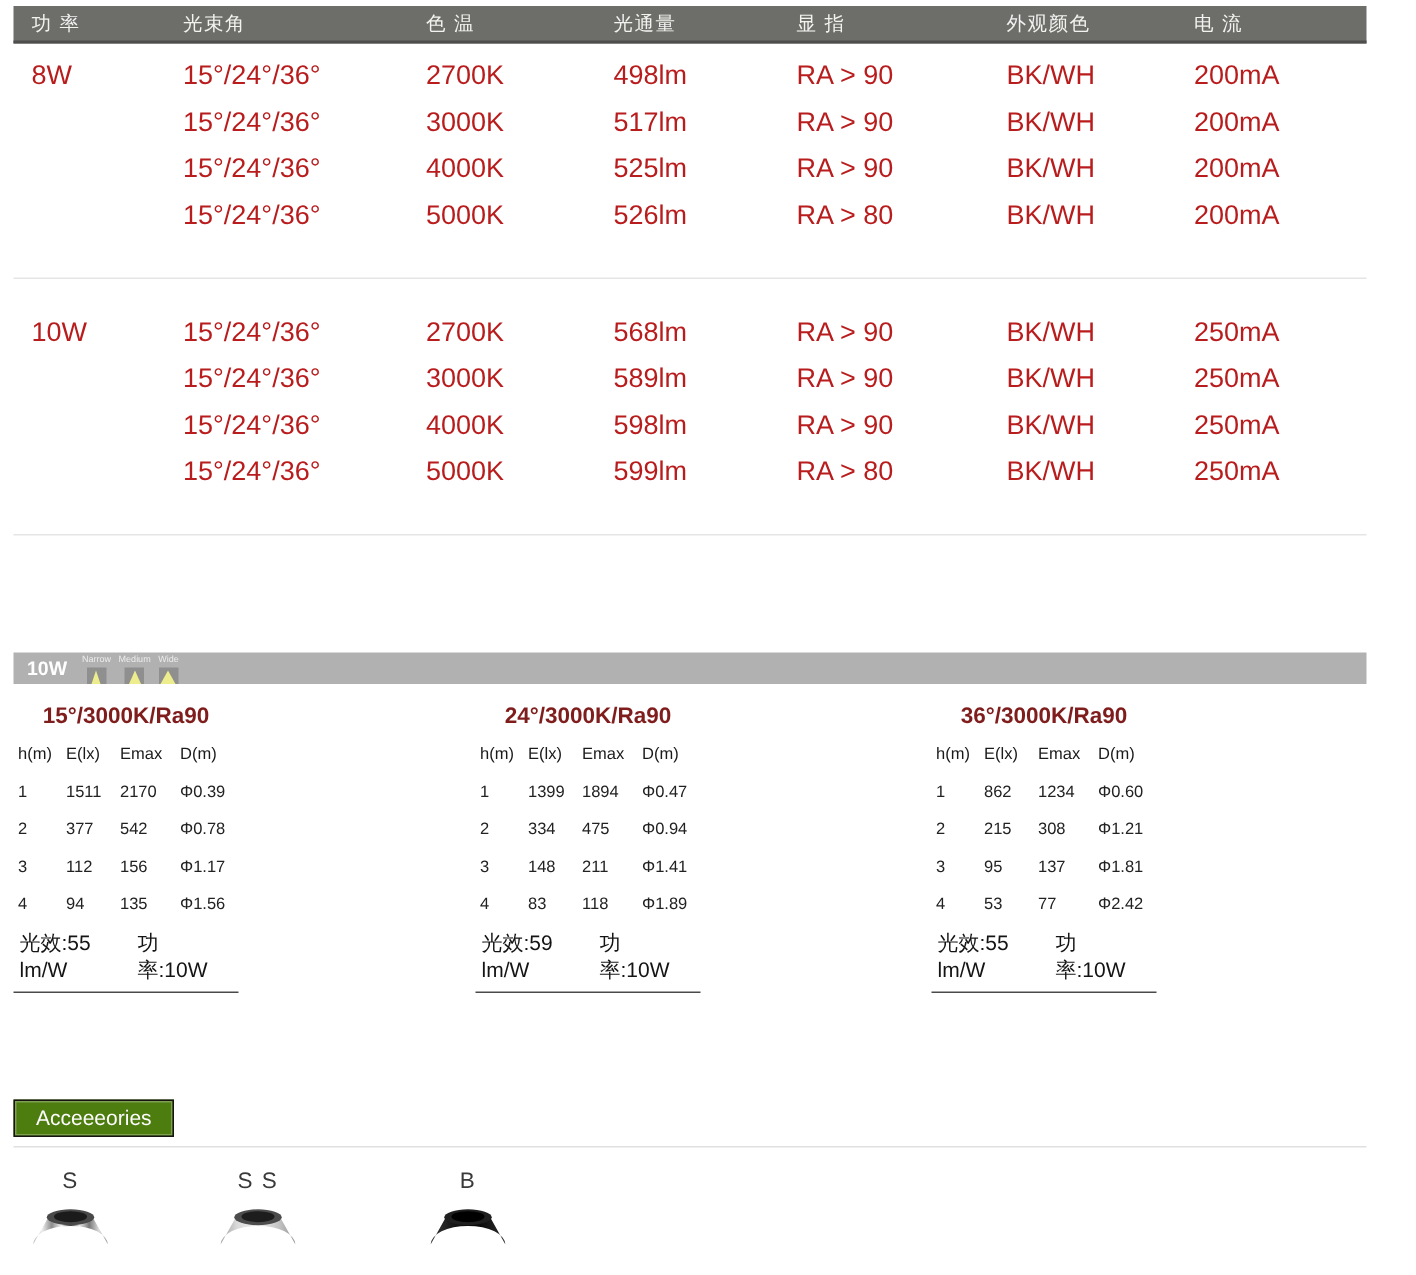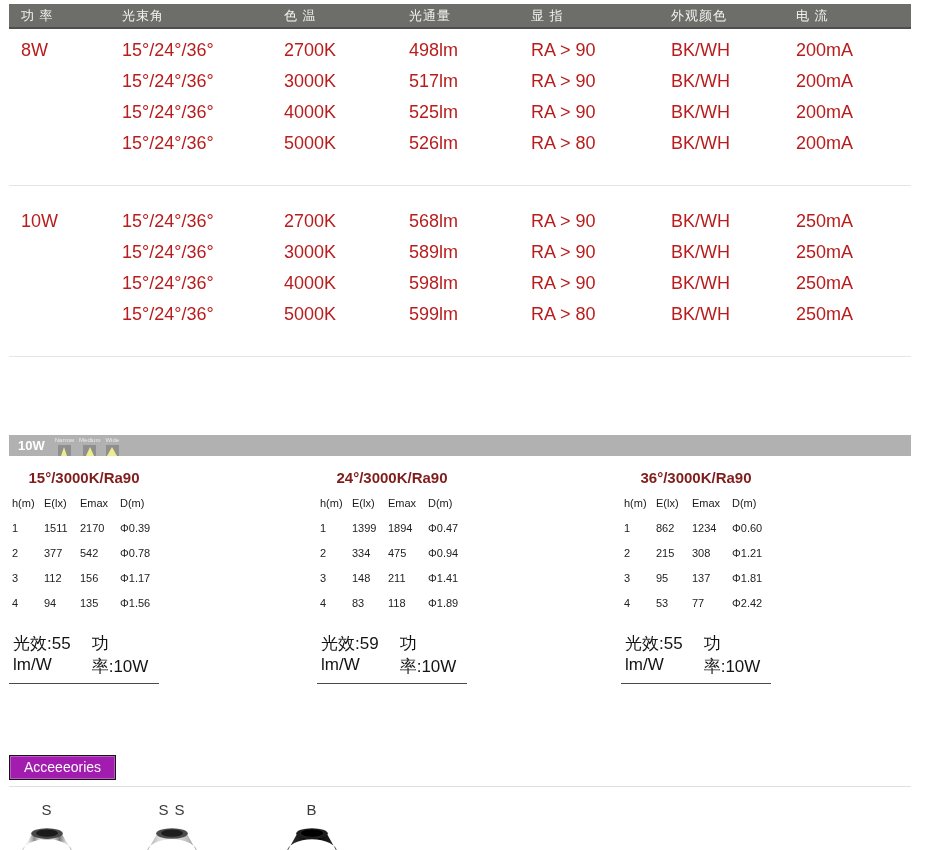--- a/index.html
+++ b/index.html
@@ -36,26 +36,26 @@
 
   .photo-tables { display:flex; margin-top:13px; }
   .ptable { width:150px; }
   .ptable.t2 { margin-left:158px; }
   .ptable.t3 { margin-left:154px; }
   .pt-title { text-align:center; font-weight:bold; font-size:15px; color:#7f1d1d; }
   .pt-grid { margin-top:5px; display:grid; grid-template-columns:32px 36px 40px 1fr; padding-left:3px; }
   .pt-grid span { font-size:11px; color:#222; line-height:25px; }
   .pt-grid .pt-h { color:#1a1a1a; }
   .pt-footer { margin-top:4px; display:flex; padding:0 10px 5px 4px; border-bottom:1px solid #4a4a4a; justify-content:space-between; }
-  .pt-footer span { font-size:17px; color:#141414;margin-top:12px; }
+  .pt-footer span { font-size:14px; color:#141414; }
 
   
   .acc { margin:71px 9px 0 9px; }
   .acc-title-box {
-    display:inline-block; background:#a21caf; color:#fdfdfd; font-size:14px;
+    display:inline-block; background:#4d7c0f; color:#fdfdfd; font-size:14px;
     padding:3px 14px 4px 14px; box-shadow:inset 0 0 0 1px rgba(255,255,255,0.28);
     border:1px solid #161310;
   }
   .acc-line { border:none; border-top:1px solid #e0e0e0; margin:6px 0 0 0; }
   .acc-items { display:flex; margin-top:14px; }
   .acc-item { width:76px; display:flex; flex-direction:column; align-items:center; }
   .acc-item.i2 { margin-left:49px; }
   .acc-item.i3 { margin-left:64px; }
   .acc-code { font-size:15px; color:#3a3a3a; letter-spacing:1px; }
   .acc-ring { margin-top:4px; }

